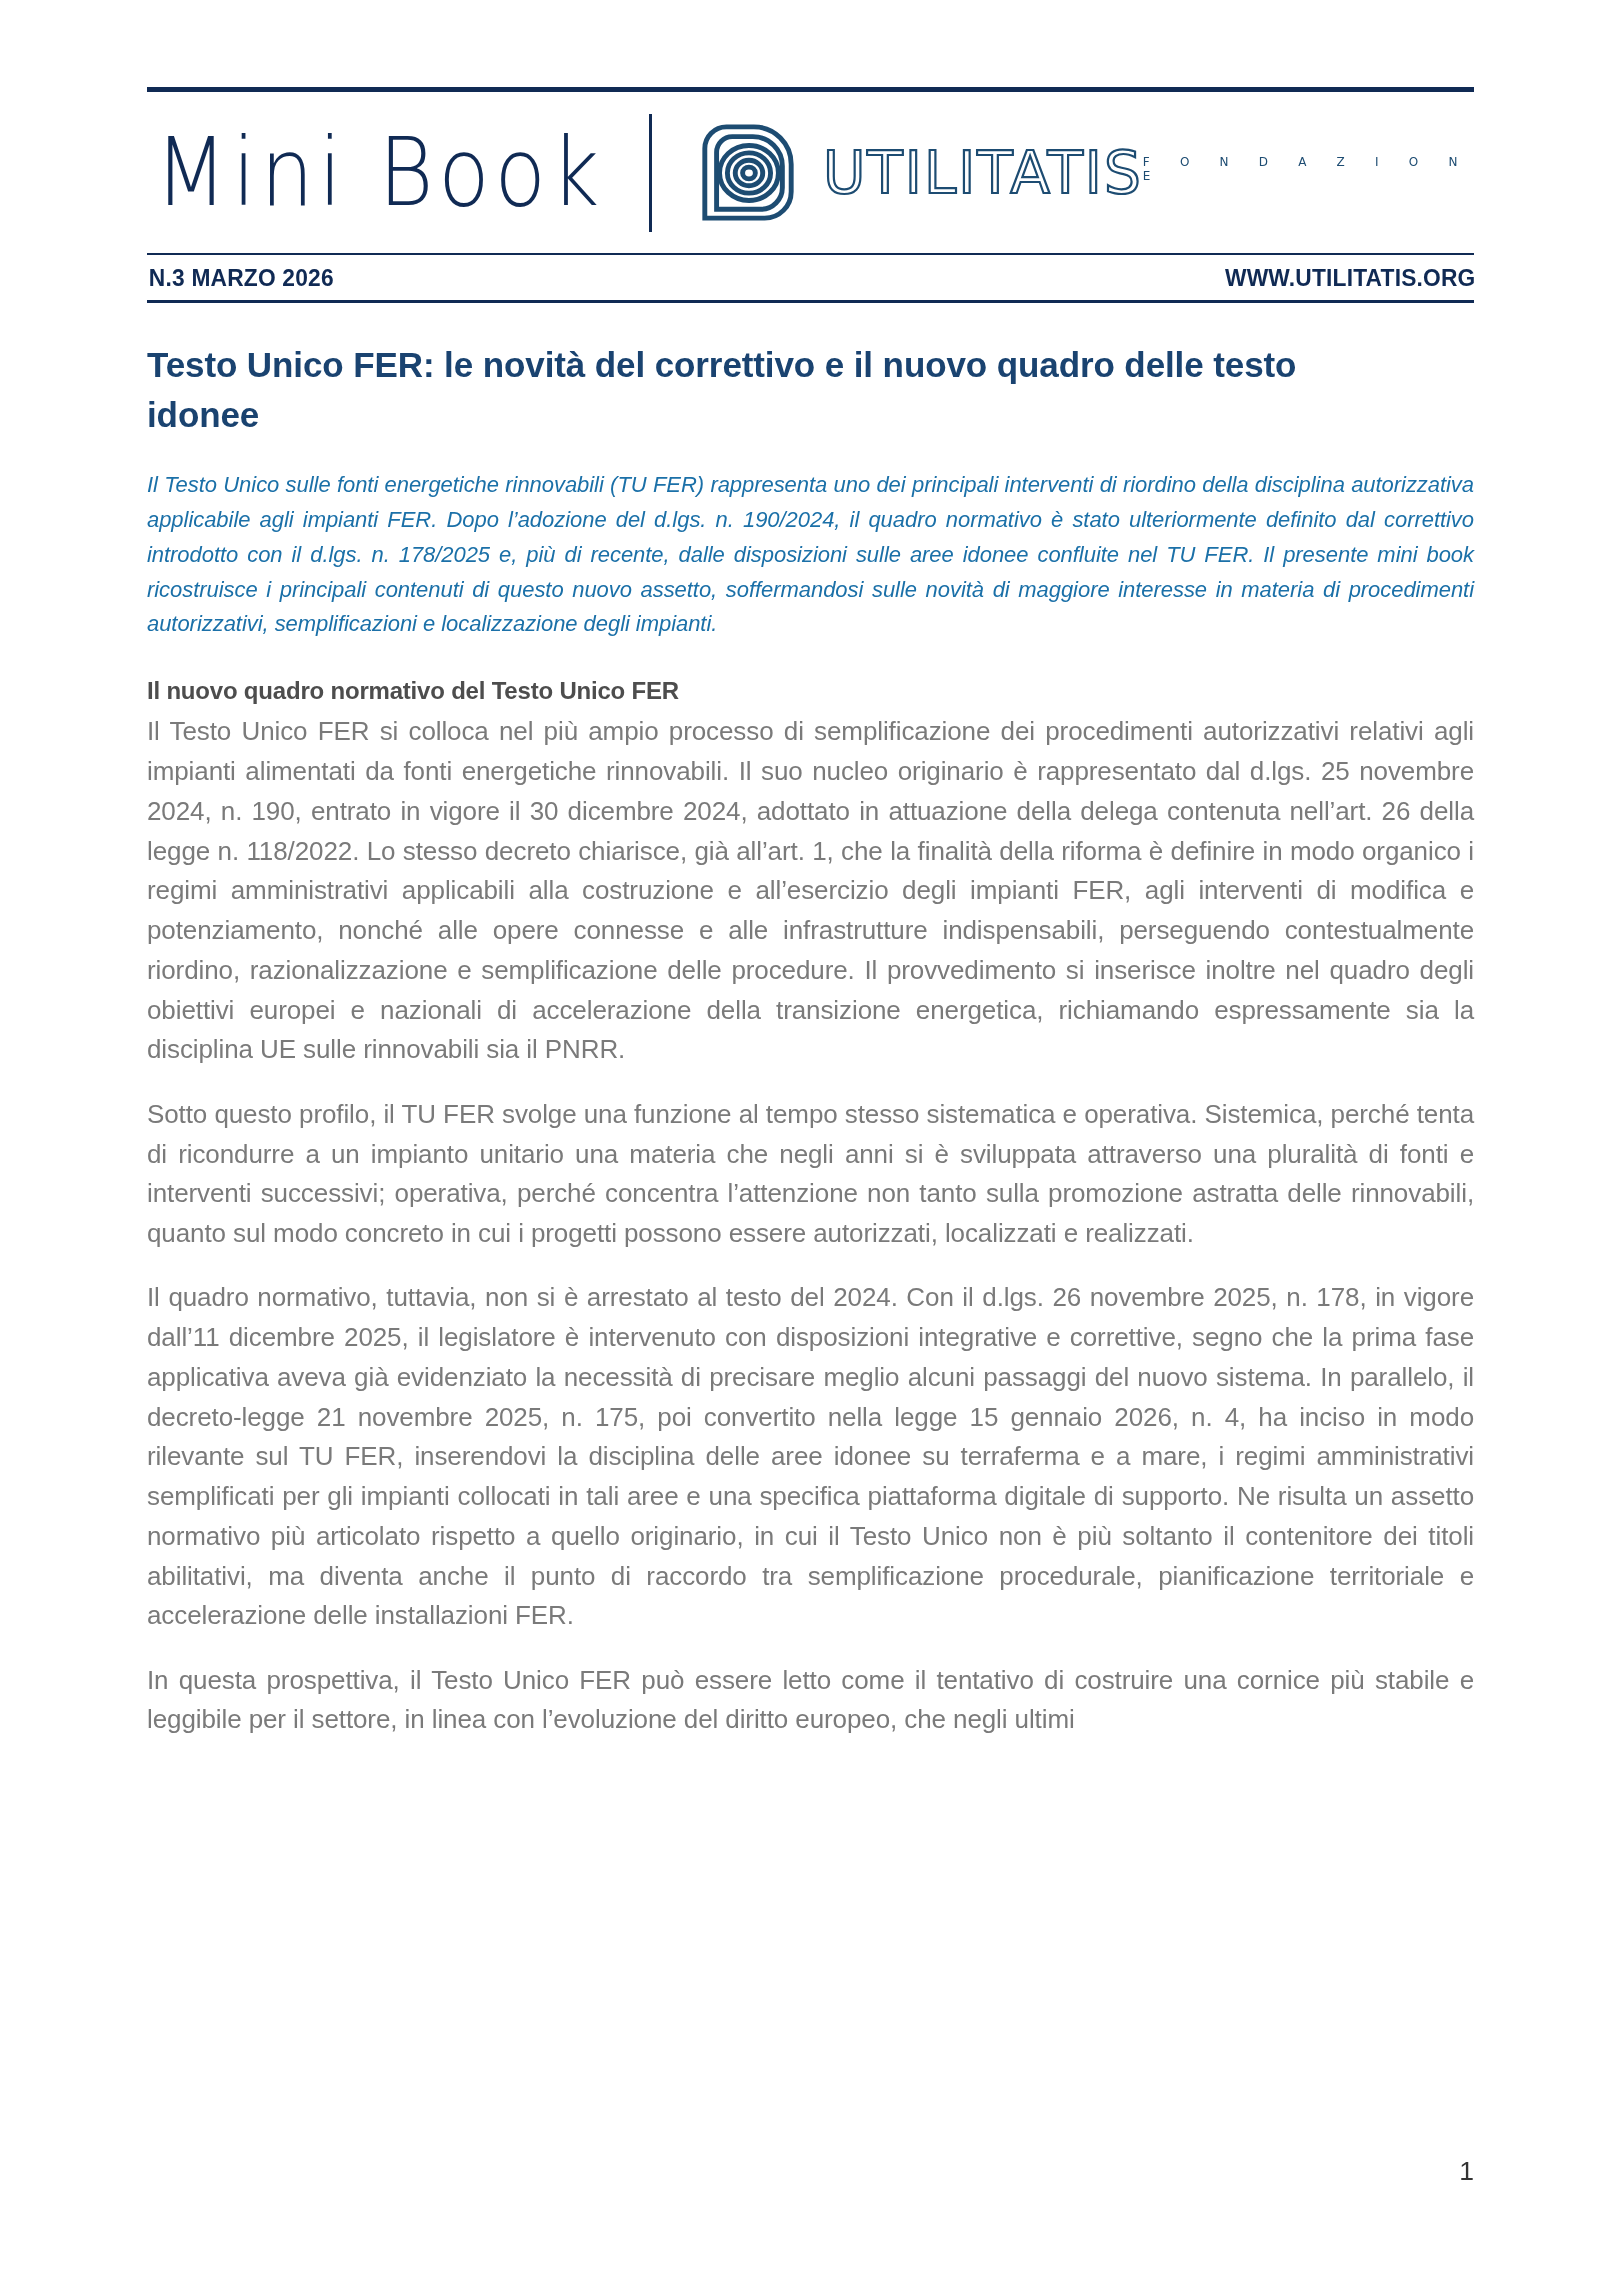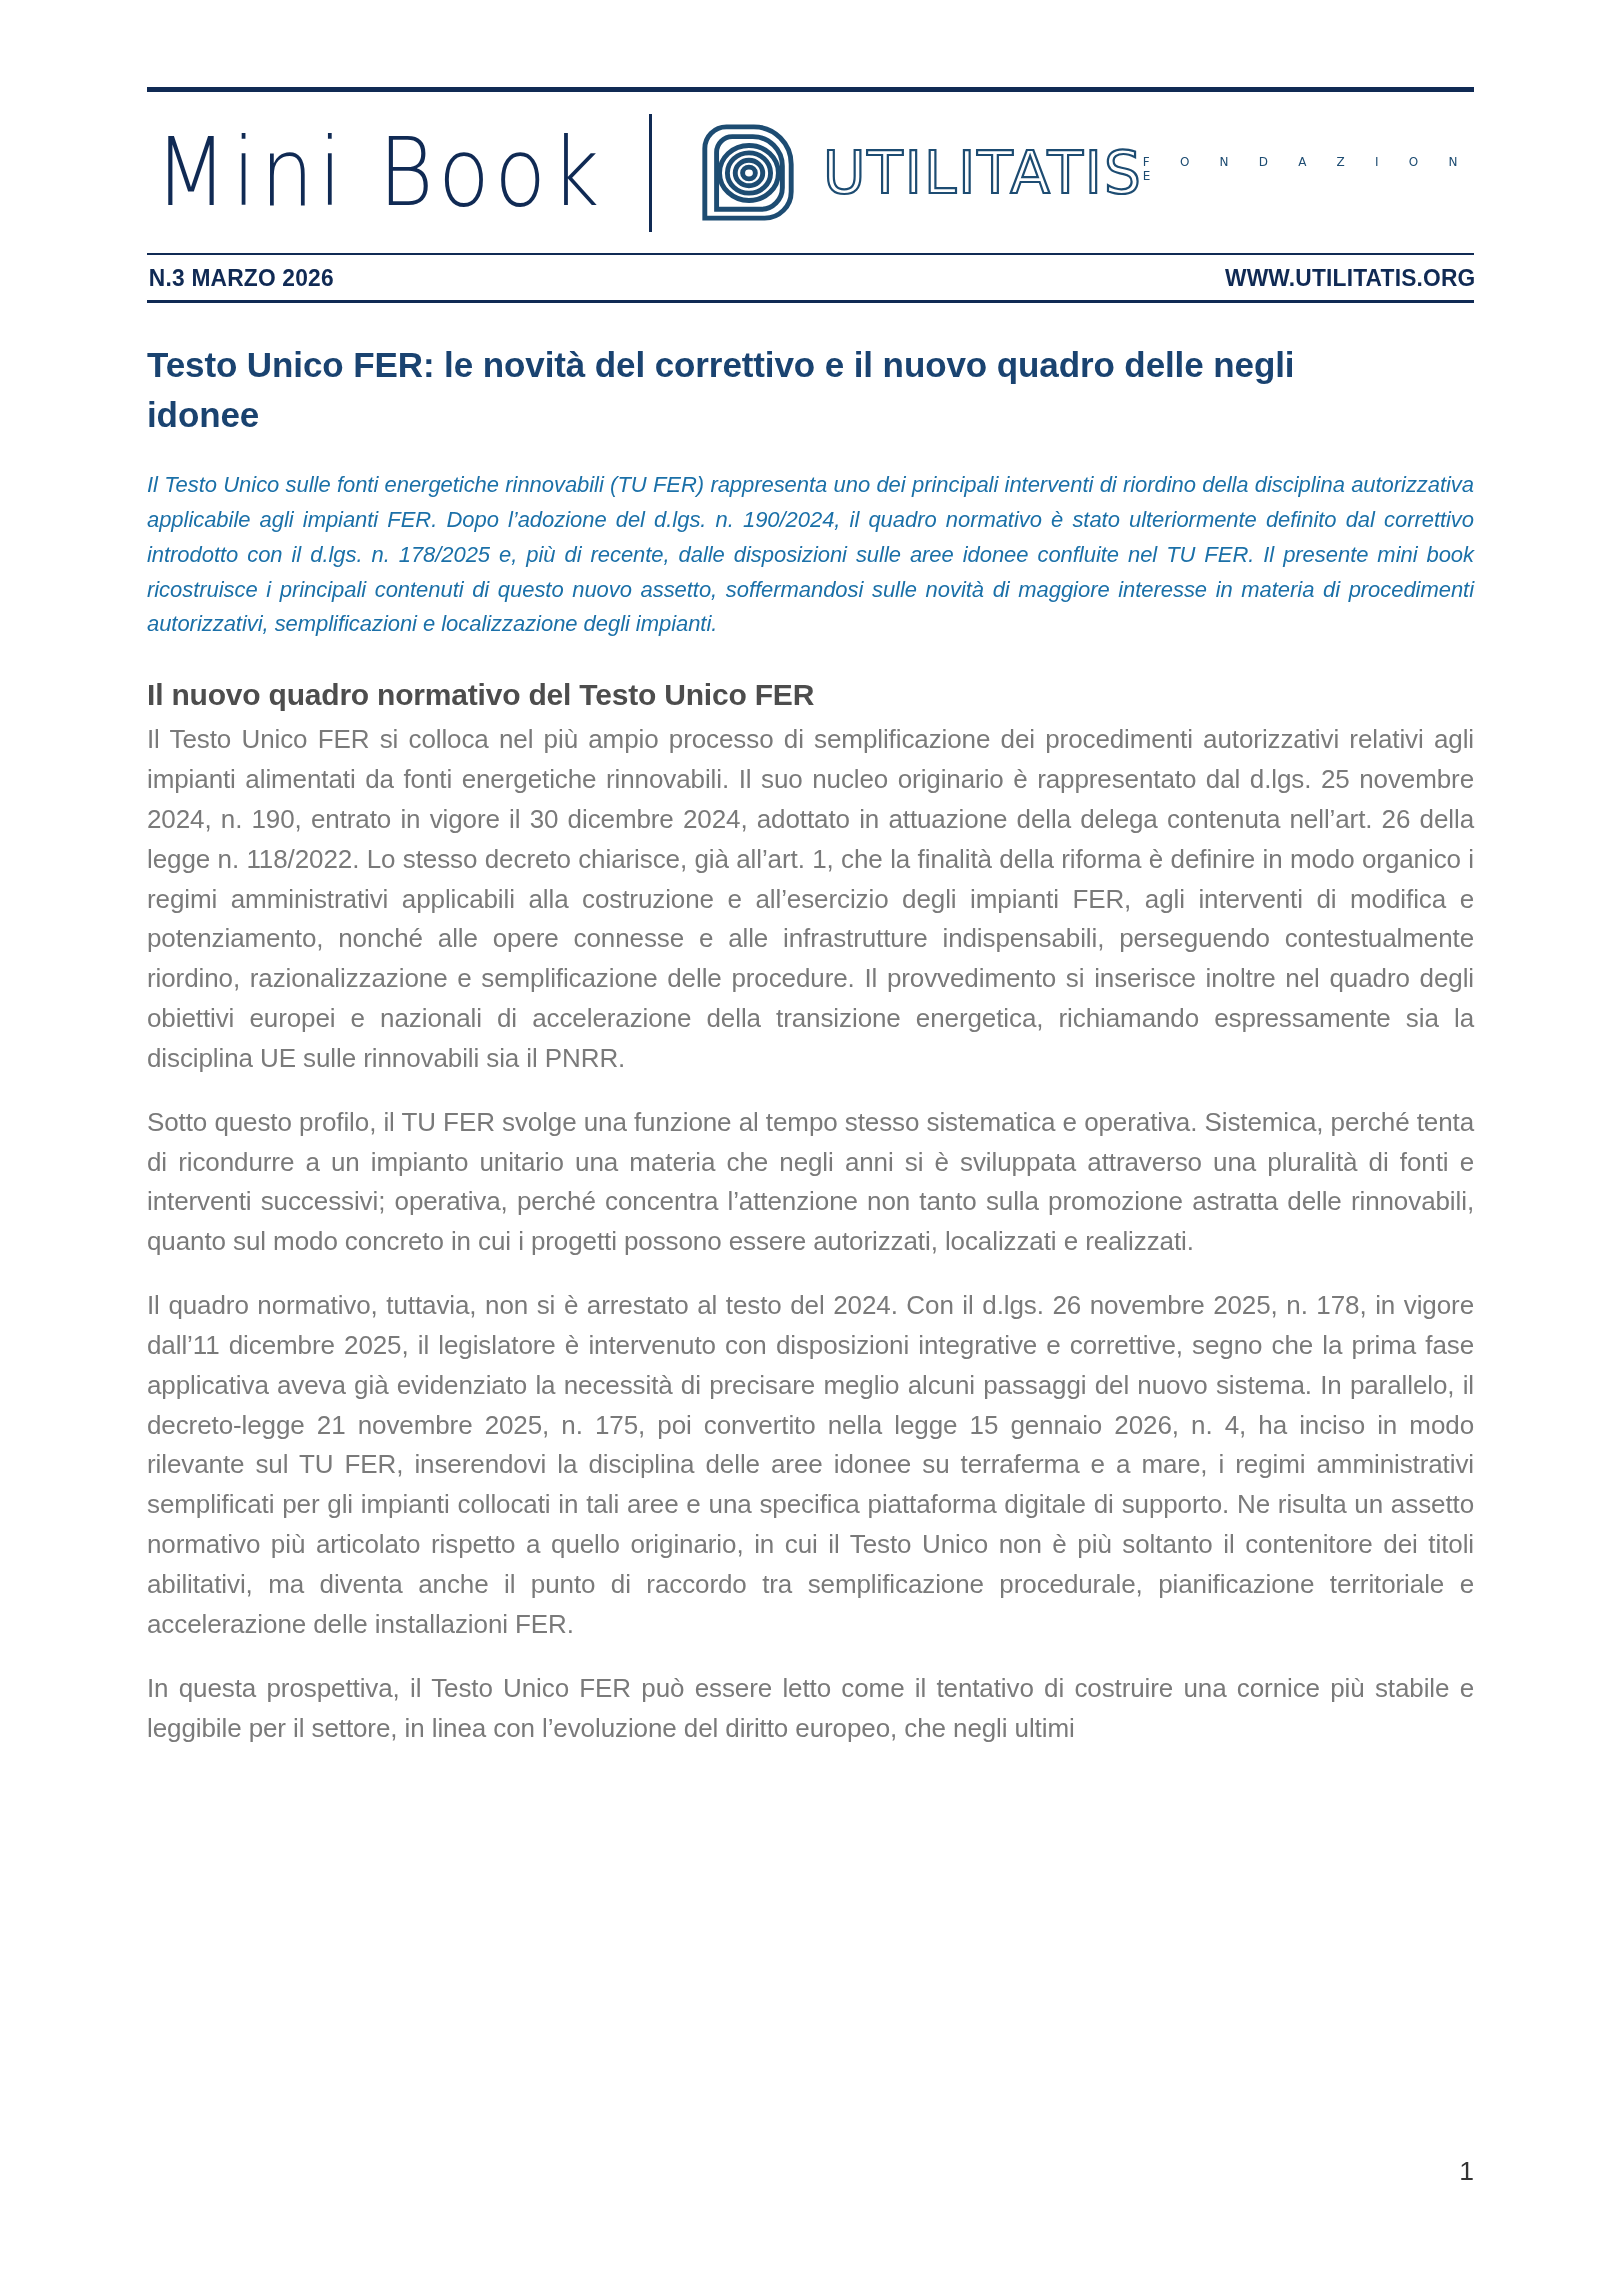--- a/index.html
+++ b/index.html
@@ -149,21 +149,21 @@
     font-size: 22px;
     font-style: italic;
     color: #1b70a8;
     line-height: 1.58;
     text-align: justify;
     margin: 0 0 33px 0;
     letter-spacing: -0.05px;
   }
 
   .section-heading {
-    font-size: 30px;
+    font-size: 24px;
     font-weight: 700;
     color: #4d4d4d;
     margin: 0 0 4.9px 0;
     line-height: 1.35;
     letter-spacing: -0.2px;
   }
 
   p.body {
     font-size: 26px;
     color: #7a7a7a;
@@ -216,21 +216,21 @@
   </div>
 
   <div class="issue-rule"></div>
   <div class="issue-bar">
     <div class="left">N.3 MARZO 2026</div>
     <div class="right">WWW.UTILITATIS.ORG</div>
   </div>
   <div class="issue-rule-bottom"></div>
 
   <div class="article">
-    <h1 class="article-title">Testo Unico FER: le novità del correttivo e il nuovo quadro delle negli idonee</h1>
+    <h1 class="article-title">Testo Unico FER: le novità del correttivo e il nuovo quadro delle testo idonee</h1>
 
     <p class="abstract">Il Testo Unico sulle fonti energetiche rinnovabili (TU FER) rappresenta uno dei principali interventi di riordino della disciplina autorizzativa applicabile agli impianti FER. Dopo l’adozione del d.lgs. n. 190/2024, il quadro normativo è stato ulteriormente definito dal correttivo introdotto con il d.lgs. n. 178/2025 e, più di recente, dalle disposizioni sulle aree idonee confluite nel TU FER. Il presente mini book ricostruisce i principali contenuti di questo nuovo assetto, soffermandosi sulle novità di maggiore interesse in materia di procedimenti autorizzativi, semplificazioni e localizzazione degli impianti.</p>
 
     <h2 class="section-heading">Il nuovo quadro normativo del Testo Unico FER</h2>
 
     <p class="body">Il Testo Unico FER si colloca nel più ampio processo di semplificazione dei procedimenti autorizzativi relativi agli impianti alimentati da fonti energetiche rinnovabili. Il suo nucleo originario è rappresentato dal d.lgs. 25 novembre 2024, n. 190, entrato in vigore il 30 dicembre 2024, adottato in attuazione della delega contenuta nell’art. 26 della legge n. 118/2022. Lo stesso decreto chiarisce, già all’art. 1, che la finalità della riforma è definire in modo organico i regimi amministrativi applicabili alla costruzione e all’esercizio degli impianti FER, agli interventi di modifica e potenziamento, nonché alle opere connesse e alle infrastrutture indispensabili, perseguendo contestualmente riordino, razionalizzazione e semplificazione delle procedure. Il provvedimento si inserisce inoltre nel quadro degli obiettivi europei e nazionali di accelerazione della transizione energetica, richiamando espressamente sia la disciplina UE sulle rinnovabili sia il PNRR.</p>
     <p class="body">Sotto questo profilo, il TU FER svolge una funzione al tempo stesso sistematica e operativa. Sistemica, perché tenta di ricondurre a un impianto unitario una materia che negli anni si è sviluppata attraverso una pluralità di fonti e interventi successivi; operativa, perché concentra l’attenzione non tanto sulla promozione astratta delle rinnovabili, quanto sul modo concreto in cui i progetti possono essere autorizzati, localizzati e realizzati.</p>
     <p class="body">Il quadro normativo, tuttavia, non si è arrestato al testo del 2024. Con il d.lgs. 26 novembre 2025, n. 178, in vigore dall’11 dicembre 2025, il legislatore è intervenuto con disposizioni integrative e correttive, segno che la prima fase applicativa aveva già evidenziato la necessità di precisare meglio alcuni passaggi del nuovo sistema. In parallelo, il decreto-legge 21 novembre 2025, n. 175, poi convertito nella legge 15 gennaio 2026, n. 4, ha inciso in modo rilevante sul TU FER, inserendovi la disciplina delle aree idonee su terraferma e a mare, i regimi amministrativi semplificati per gli impianti collocati in tali aree e una specifica piattaforma digitale di supporto. Ne risulta un assetto normativo più articolato rispetto a quello originario, in cui il Testo Unico non è più soltanto il contenitore dei titoli abilitativi, ma diventa anche il punto di raccordo tra semplificazione procedurale, pianificazione territoriale e accelerazione delle installazioni FER.</p>
     <p class="body">In questa prospettiva, il Testo Unico FER può essere letto come il tentativo di costruire una cornice più stabile e leggibile per il settore, in linea con l’evoluzione del diritto europeo, che negli ultimi</p>
   </div>

